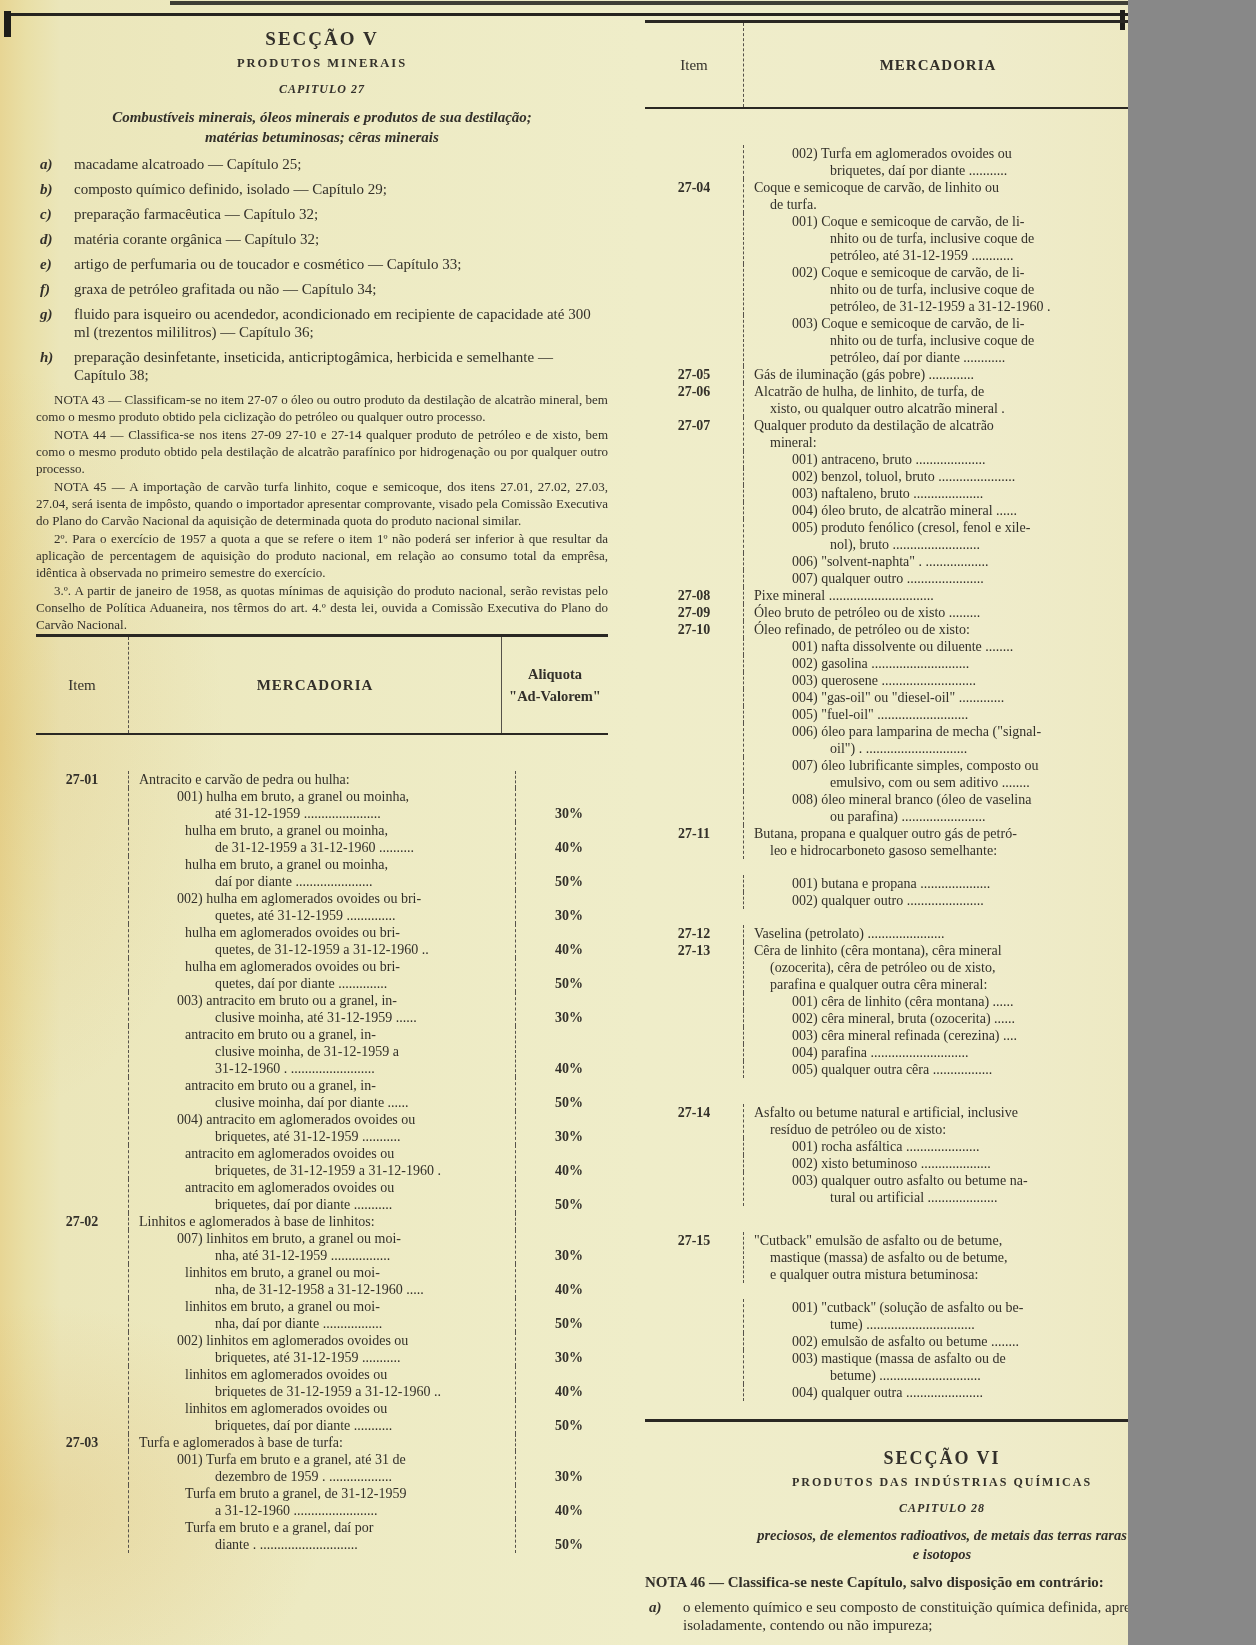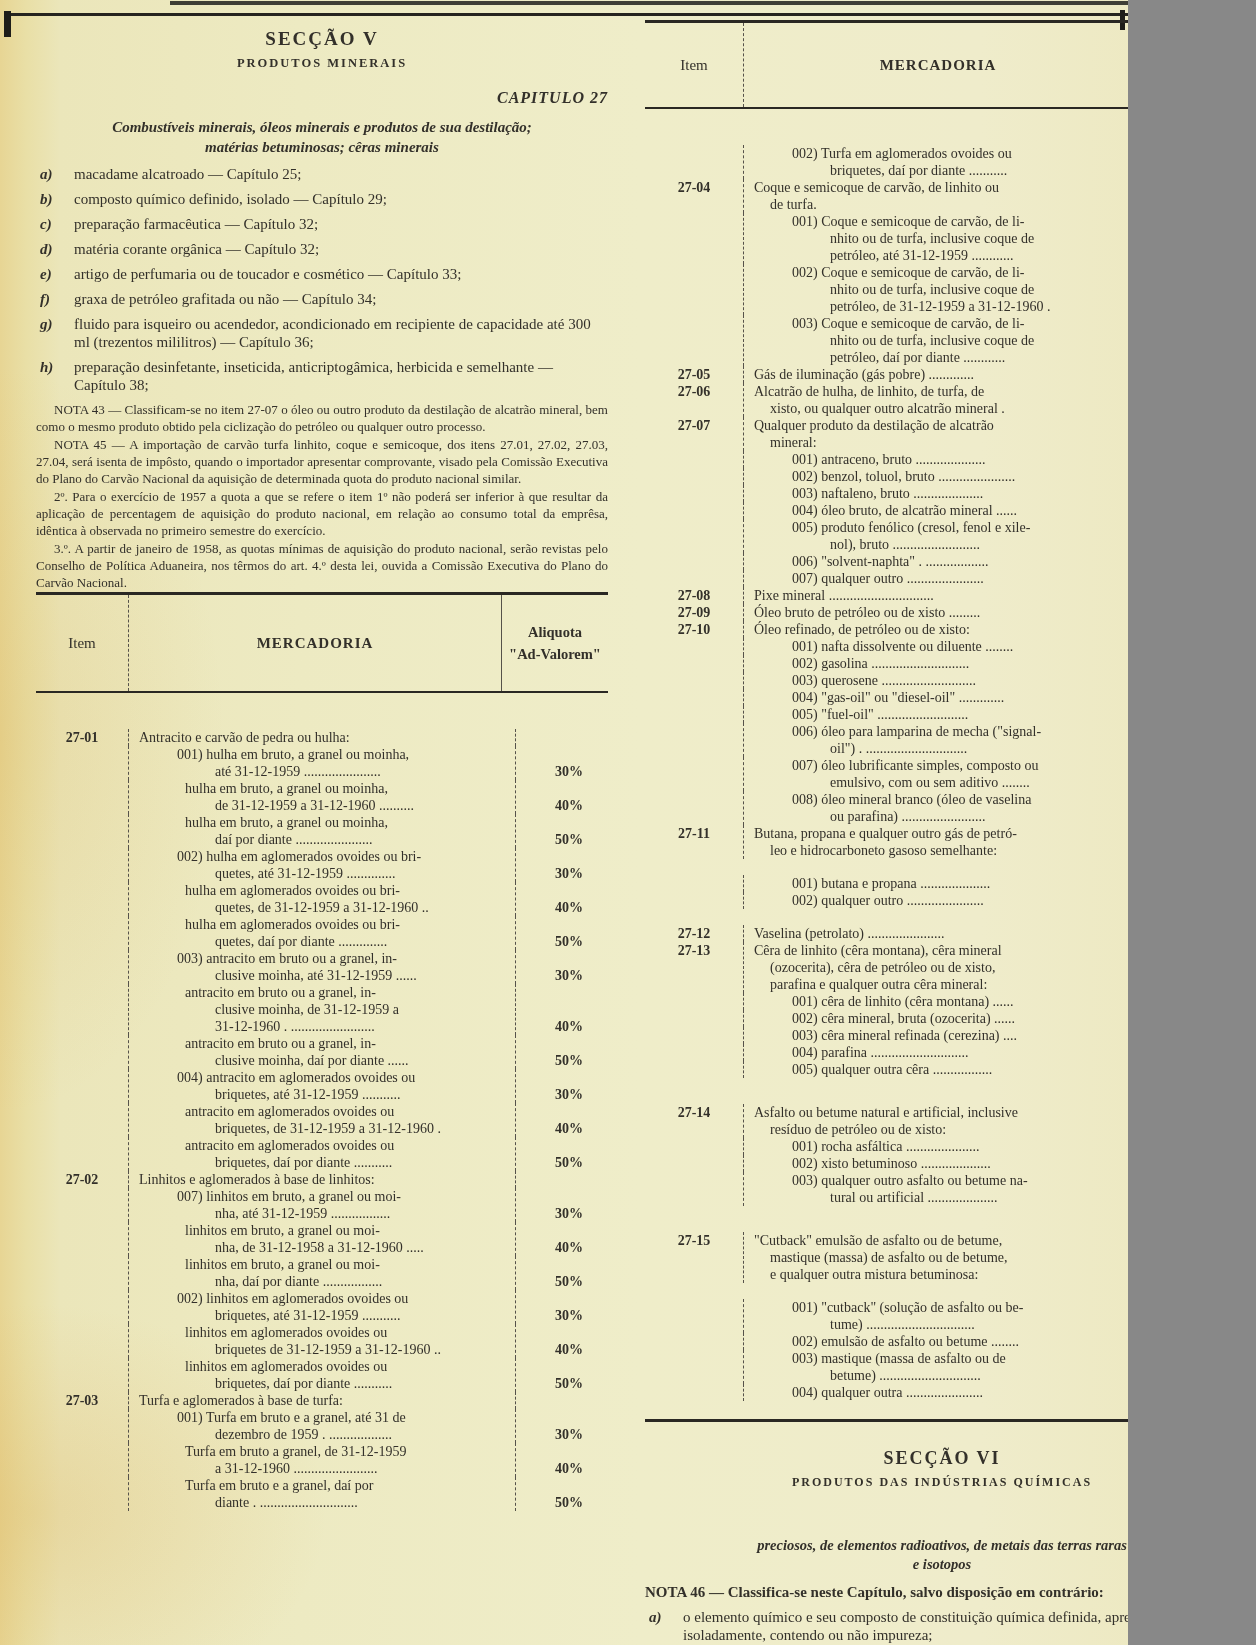--- a/index.html
+++ b/index.html
@@ -17,21 +17,21 @@
   .top-rule-b{position:absolute;left:6px;top:13px;width:1244px;height:3px;background:#26241f;}
   .top-tick-left{position:absolute;left:4px;top:11px;width:7px;height:26px;background:#1e1d19;}
   .top-tick-right{position:absolute;right:3px;top:10px;width:5px;height:20px;background:#1e1d19;}
 
   .col{position:absolute;}
   .col-left{left:36px;top:24px;width:572px;}
   .col-right{left:645px;top:20px;width:594px;}
 
   .sec-title{text-align:center;font-weight:700;font-size:19px;letter-spacing:2px;margin:4px 0 2px;}
   .sec-sub{text-align:center;font-weight:700;font-size:12.5px;letter-spacing:2px;margin:6px 0 0;}
-  .chap-title{text-align:right;font-weight:700;font-style:italic;font-size:16px;letter-spacing:1px;margin:18px 0 10px;}
+  .chap-title{text-align:center;font-weight:700;font-style:italic;font-size:12px;letter-spacing:1px;margin:11px 0 10px;}
   .chap-desc{text-align:center;font-weight:700;font-style:italic;font-size:15px;line-height:20px;margin:10px 0 8px;}
 
   .nota-intro{font-size:15px;margin:10px 0 4px;font-weight:700;}
   .note-list .note-item{display:flex;font-size:15px;line-height:18px;margin:7px 0;}
   .note-list .note-label{font-style:italic;font-weight:700;width:34px;flex:0 0 34px;padding-left:4px;}
   .note-list .note-text{flex:1;}
 
   .paras p{font-size:13px;line-height:17px;margin:1px 0;text-align:justify;text-indent:18px;}
 
   
@@ -127,20 +127,21 @@
           <div class="note-label">g)</div>
           <div class="note-text">fluido para isqueiro ou acendedor, acondicionado em recipiente de capacidade até 300 ml (trezentos mililitros) — Capítulo 36;</div>
         </div>
         <div class="note-item">
           <div class="note-label">h)</div>
           <div class="note-text">preparação desinfetante, inseticida, anticriptogâmica, herbicida e semelhante — Capítulo 38;</div>
         </div>
       </div>
     <div class="paras">
         <p>NOTA 43 — Classificam-se no item 27-07 o óleo ou outro produto da destilação de alcatrão mineral, bem como o mesmo produto obtido pela ciclização do petróleo ou qualquer outro processo.</p>
+        <p>NOTA 44 — Classifica-se nos itens 27-09 27-10 e 27-14 qualquer produto de petróleo e de xisto, bem como o mesmo produto obtido pela destilação de alcatrão parafínico por hidrogenação ou por qualquer outro processo.</p>
         <p>NOTA 45 — A importação de carvão turfa linhito, coque e semicoque, dos itens 27.01, 27.02, 27.03, 27.04, será isenta de impôsto, quando o importador apresentar comprovante, visado pela Comissão Executiva do Plano do Carvão Nacional da aquisição de determinada quota do produto nacional similar.</p>
         <p>2º. Para o exercício de 1957 a quota a que se refere o item 1º não poderá ser inferior à que resultar da aplicação de percentagem de aquisição do produto nacional, em relação ao consumo total da emprêsa, idêntica à observada no primeiro semestre do exercício.</p>
         <p>3.º. A partir de janeiro de 1958, as quotas mínimas de aquisição do produto nacional, serão revistas pelo Conselho de Política Aduaneira, nos têrmos do art. 4.º desta lei, ouvida a Comissão Executiva do Plano do Carvão Nacional.</p>
       </div>
 
     <div class="tariff-table lt">
       <div class="t-rule"></div>
       <div class="t-head">
         <div class="t-h-item">Item</div>
         <div class="t-h-merc">MERCADORIA</div>

